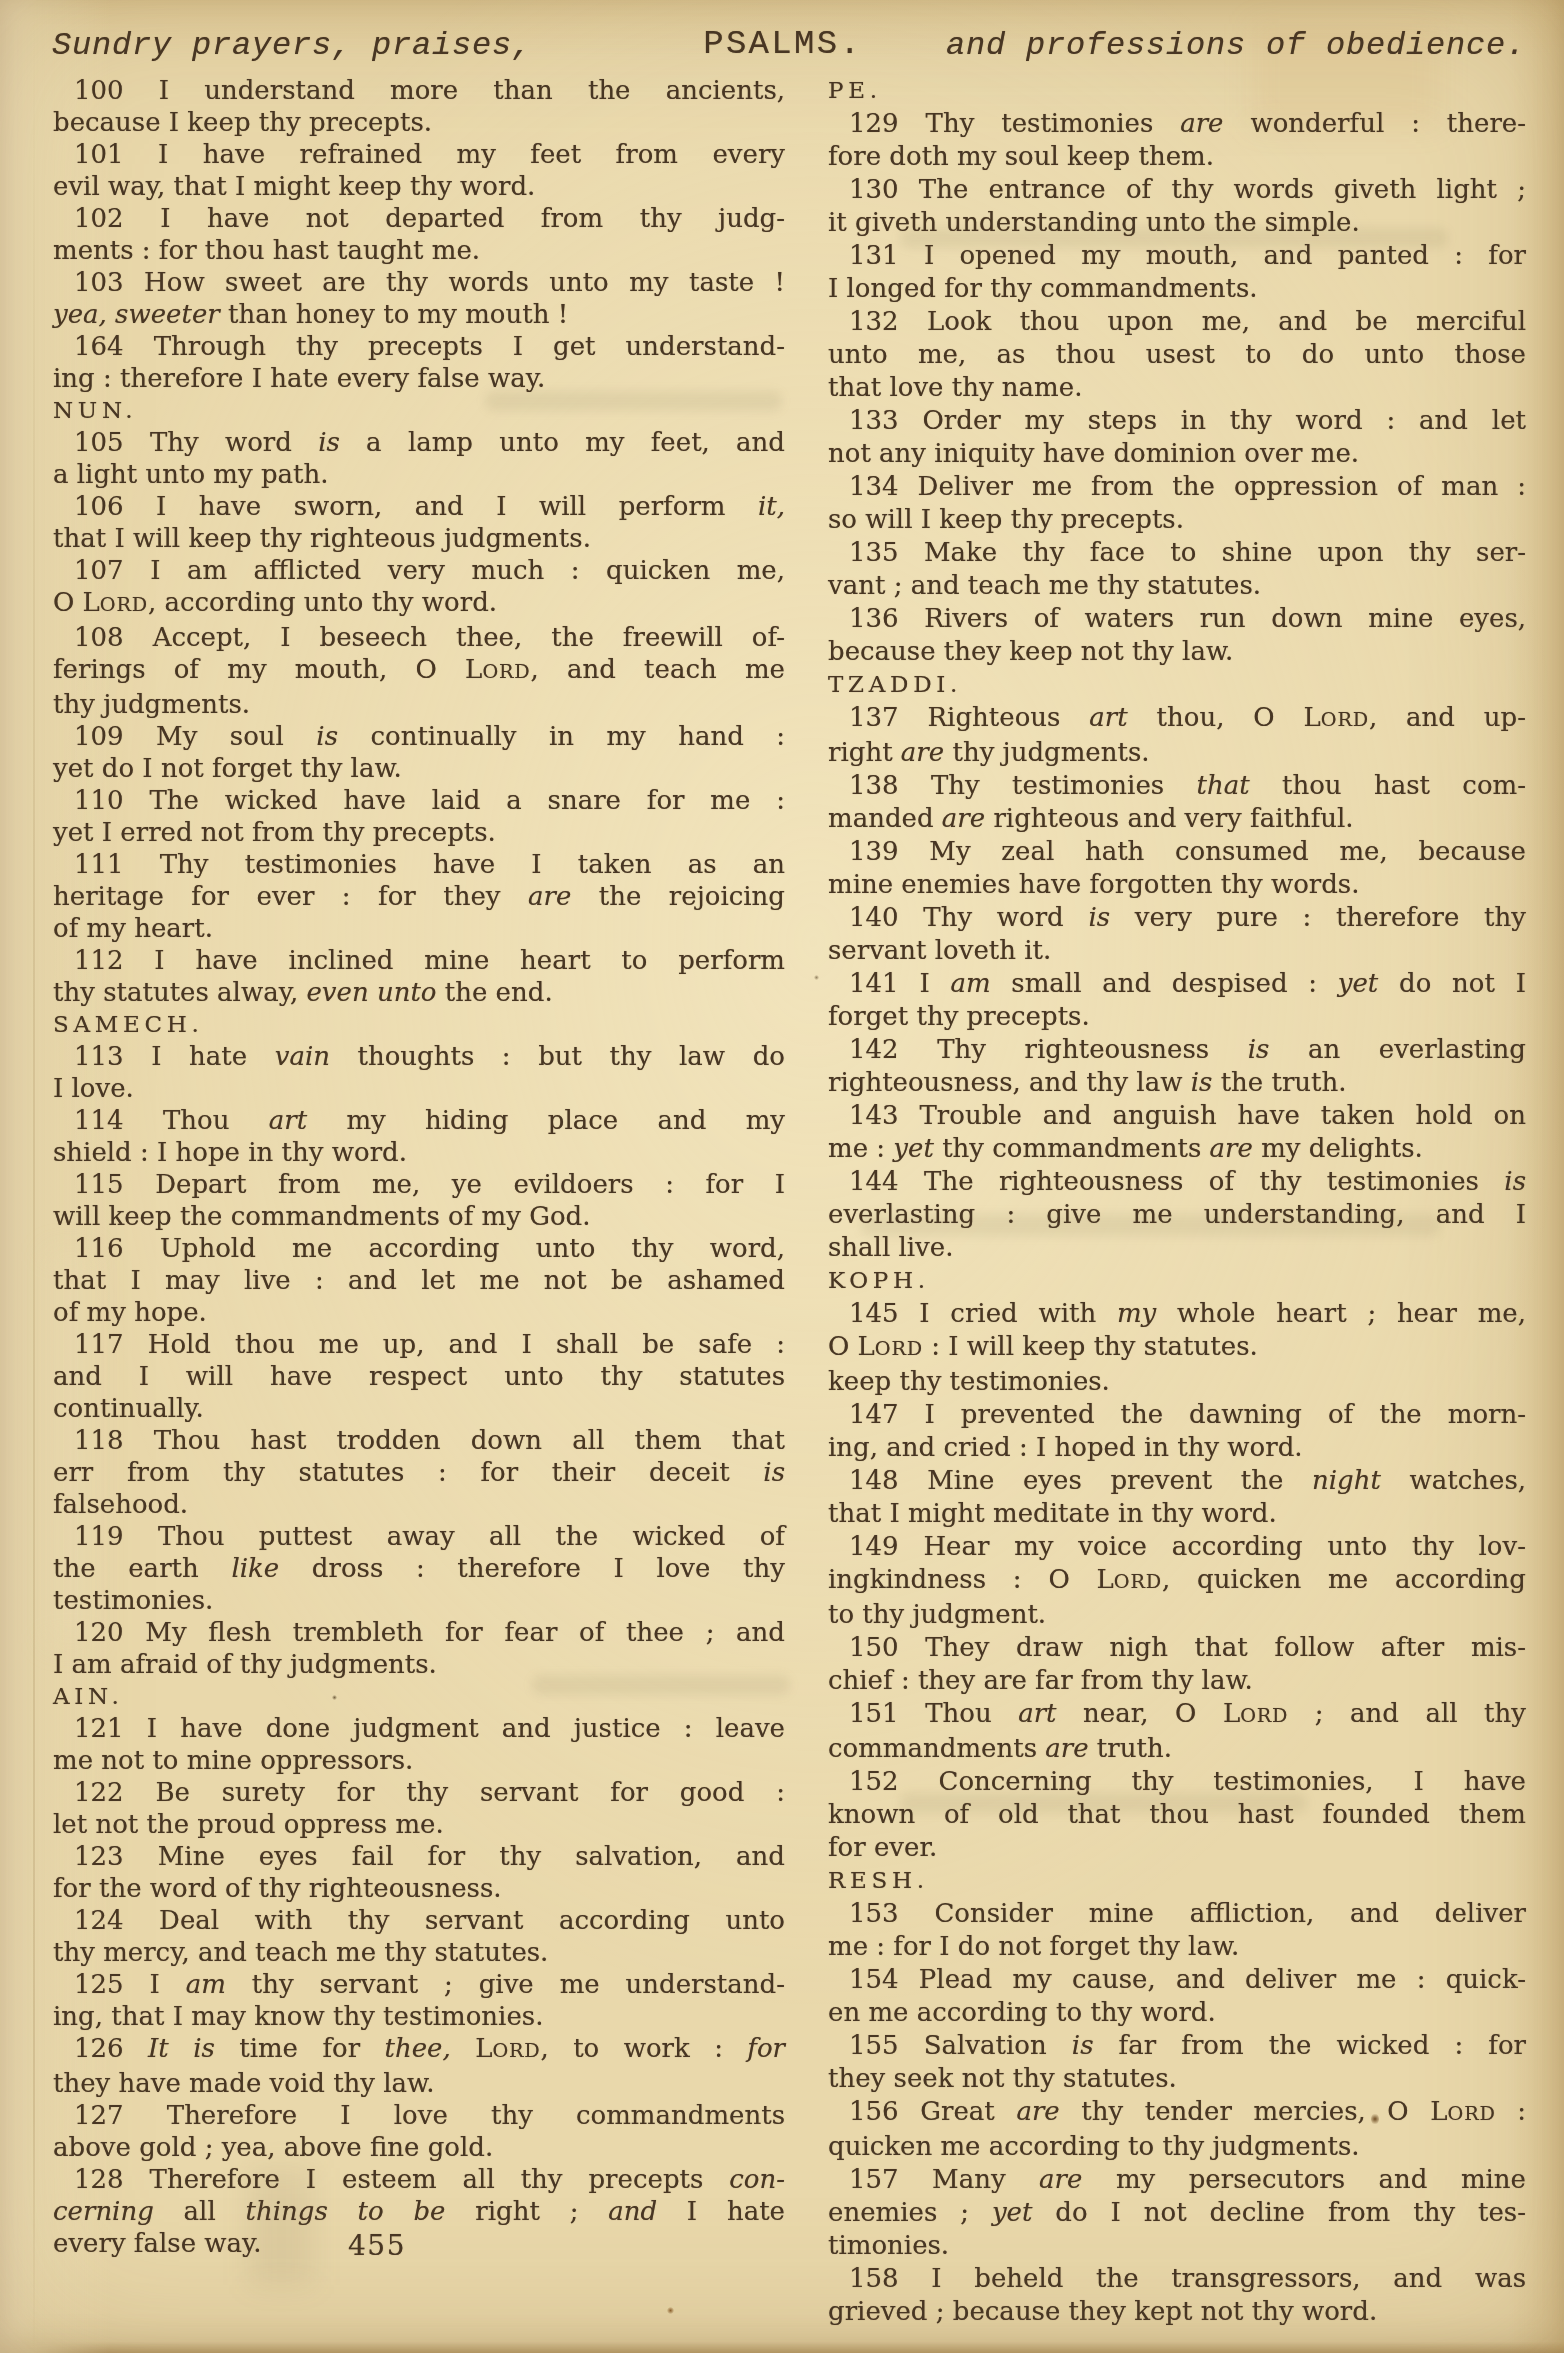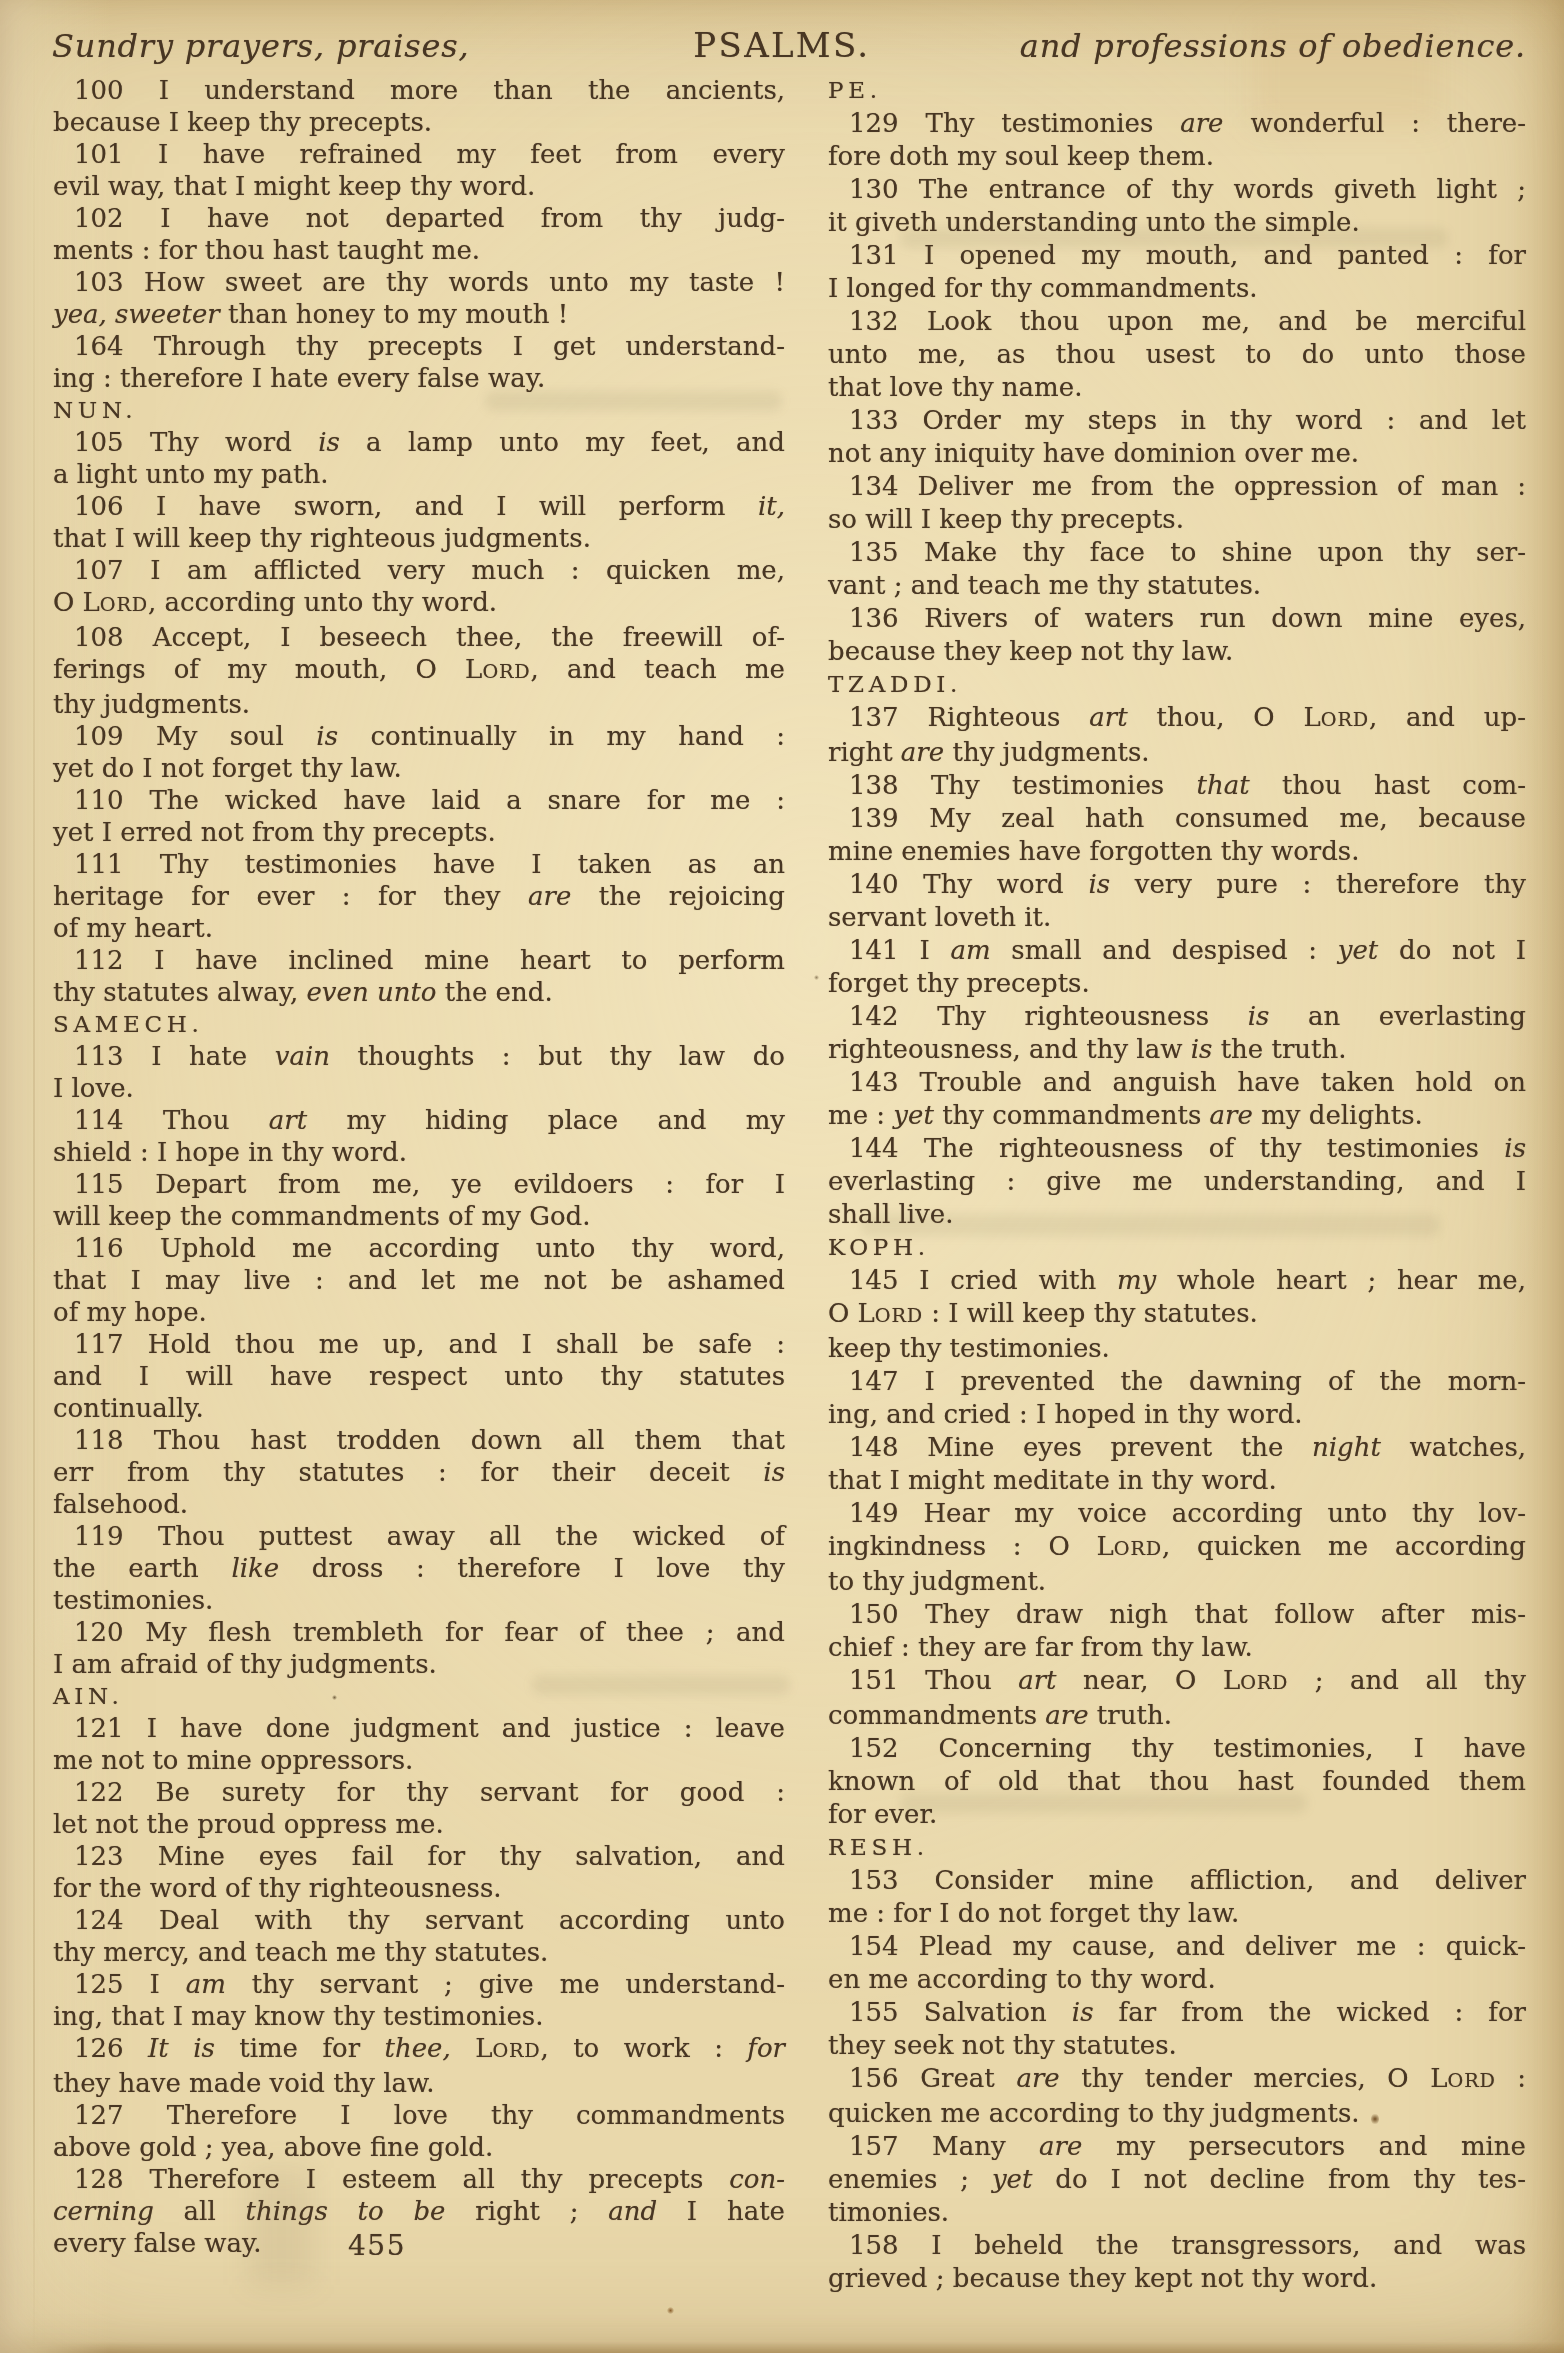--- a/index.html
+++ b/index.html
@@ -13,21 +13,21 @@
       linear-gradient(180deg, rgba(224,201,148,0.55) 0px, rgba(224,201,148,0) 55px),
       #e9d8ab;
     font-family:"DejaVu Serif","Liberation Serif",serif;
     color:#483623;
   }
   .vignette{position:absolute;inset:0;pointer-events:none;
     box-shadow:inset 0 0 149px rgba(138,103,48,0.30), inset 0 -7.8px 31px rgba(120,88,40,0.25);}
   .fold-line{position:absolute;left:33px;top:0;width:2.3px;height:2354px;
     background:linear-gradient(180deg, rgba(160,130,80,0) 0%, rgba(150,120,70,0.18) 40%, rgba(150,120,70,0.22) 90%, rgba(150,120,70,0) 100%);}
   .header{position:absolute;left:52px;top:23.5px;width:1474px;height:45px;
-    text-shadow:0 0 0.8px rgba(66,48,30,0.55);}
+    text-shadow:0 0 0.8px rgba(66,48,30,0.55);font-family:Liberation Mono, monospace;}
   .h-left{position:absolute;left:0;top:3.1px;font-style:italic;font-size:32px;letter-spacing:0.8px;}
   .h-center{position:absolute;left:50%;top:1.6px;transform:translateX(-54%);font-size:34px;letter-spacing:2.3px;}
   .h-right{position:absolute;right:0;top:3.1px;font-style:italic;font-size:32px;letter-spacing:0.8px;}
   .col{position:absolute;top:74px;font-size:26px;
     text-shadow:0 0 0.8px rgba(66,48,30,0.55);}
   .col-left{left:53px;width:732px;line-height:32px;}
   .col-right{left:828px;width:698px;line-height:33px;}
   .verse{margin:0;}
   .line{text-align:justify;text-align-last:justify;white-space:nowrap;}
   .line.last{text-align-last:left;}
@@ -232,20 +232,21 @@
       <div class="line first"><span>136 Rivers of waters run down mine eyes,</span></div>
       <div class="line last"><span>because they keep not thy law.</span></div>
     </div>
     <div class="sec-heading">TZADDI.</div>
     <div class="verse">
       <div class="line first"><span>137 Righteous </span><span class="it">art</span><span> thou, O L</span><span class="sc">ORD</span><span>, and up-</span></div>
       <div class="line last"><span>right </span><span class="it">are</span><span> thy judgments.</span></div>
     </div>
     <div class="verse">
       <div class="line first"><span>138 Thy testimonies </span><span class="it">that</span><span> thou hast com-</span></div>
+      <div class="line last"><span>manded </span><span class="it">are</span><span> righteous and very faithful.</span></div>
     </div>
     <div class="verse">
       <div class="line first"><span>139 My zeal hath consumed me, because</span></div>
       <div class="line last"><span>mine enemies have forgotten thy words.</span></div>
     </div>
     <div class="verse">
       <div class="line first"><span>140 Thy word </span><span class="it">is</span><span> very pure : therefore thy</span></div>
       <div class="line last"><span>servant loveth it.</span></div>
     </div>
     <div class="verse">

